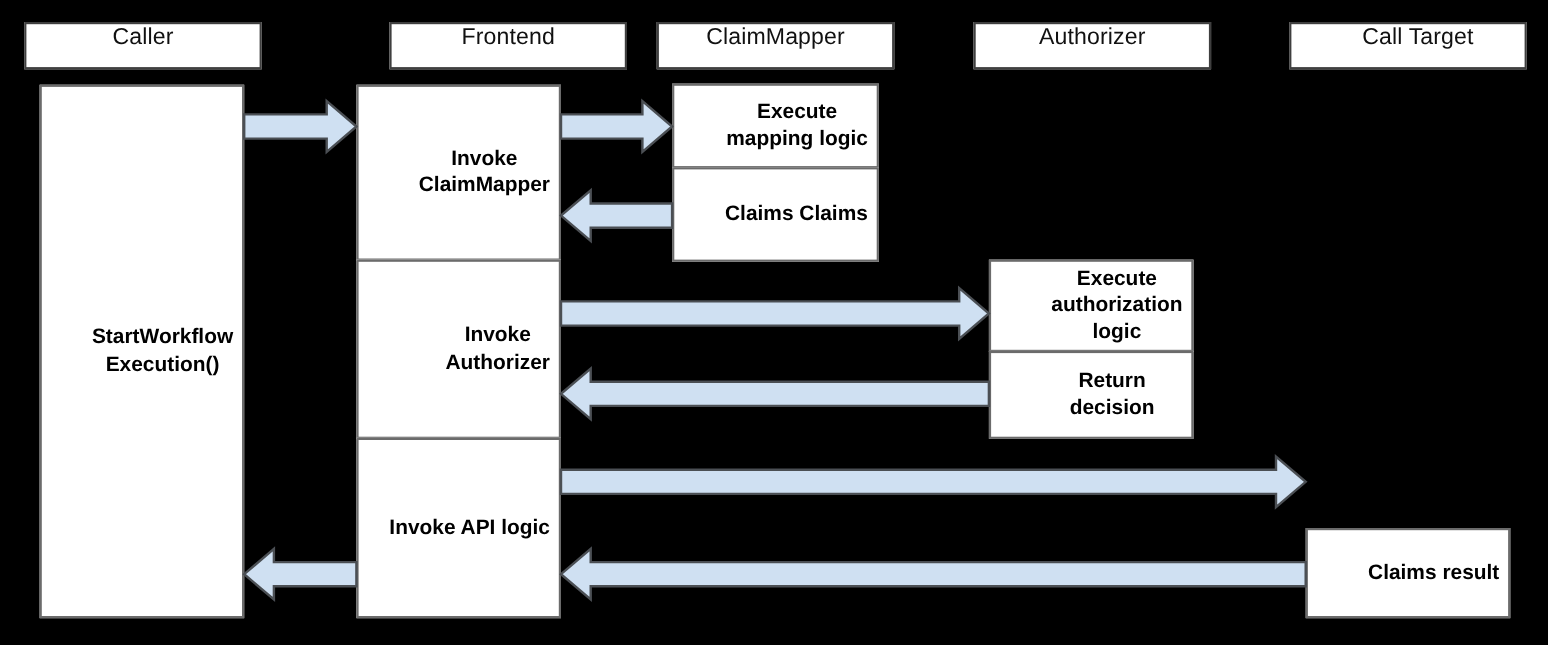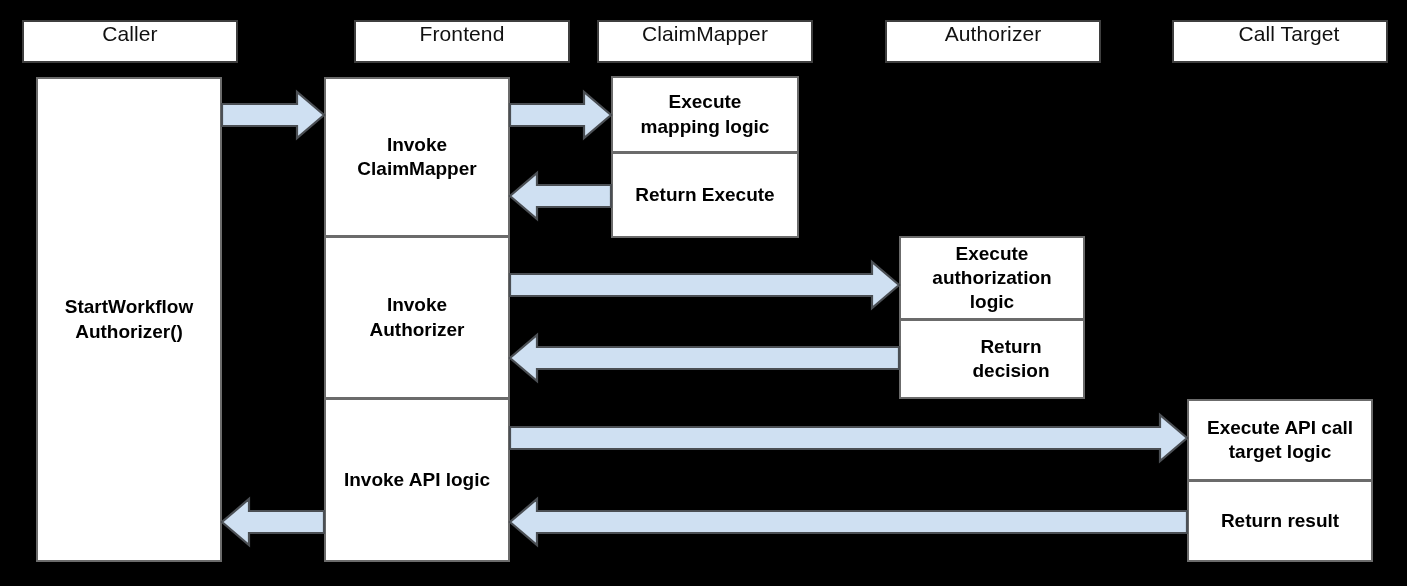--- a/index.html
+++ b/index.html
@@ -35,21 +35,21 @@
   }
 
   
   .act-box {
     position: absolute;
     background: #ffffff;
     border: 2px solid #6b6b6b;
     box-sizing: border-box;
     display: flex;
     align-items: center;
-    justify-content: center;
+    justify-content: flex-end;
     text-align: center;
     color: #000000;
     font-size: 19px;
     font-weight: bold;
     line-height: 1.28;
     padding: 4px 8px;
   }
   .act-label {
     display: block;
     white-space: pre-line;
@@ -91,21 +91,21 @@
   <div class="header-box" style="left:885px; top:20px; width:216px; height:43px;">
     <span>Authorizer</span>
   </div>
 
   <div class="header-box" style="left:1172px; top:20px; width:216px; height:43px;padding-left:18px;">
     <span>Call Target</span>
   </div>
 
   <div class="act-box" style="left:36px; top:77px; width:186px; height:485px;">
     <span class="act-label">StartWorkflow
-Authorizer()</span>
+Execution()</span>
   </div>
 
   <div class="act-box" style="left:324px; top:77px; width:186px; height:160px;">
     <span class="act-label">Invoke
 ClaimMapper</span>
   </div>
 
   <div class="act-box" style="left:324px; top:236px; width:186px; height:163px;">
     <span class="act-label">Invoke
 Authorizer</span>
@@ -114,40 +114,36 @@
   <div class="act-box" style="left:324px; top:398px; width:186px; height:164px;">
     <span class="act-label">Invoke API logic</span>
   </div>
 
   <div class="act-box" style="left:611px; top:76px; width:188px; height:77px;">
     <span class="act-label">Execute
 mapping logic</span>
   </div>
 
   <div class="act-box" style="left:611px; top:152px; width:188px; height:86px;">
-    <span class="act-label">Return Execute</span>
+    <span class="act-label">Claims Claims</span>
   </div>
 
   <div class="act-box" style="left:899px; top:236px; width:186px; height:84px;">
     <span class="act-label">Execute
 authorization
 logic</span>
   </div>
 
   <div class="act-box" style="left:899px; top:319px; width:186px; height:80px;padding-left:46px;">
     <span class="act-label">Return decision</span>
   </div>
 
-  <div class="act-box" style="left:1187px; top:399px; width:186px; height:82px;">
-    <span class="act-label">Execute API call
-target logic</span>
-  </div>
 
   <div class="act-box" style="left:1187px; top:480px; width:186px; height:82px;">
-    <span class="act-label">Return result</span>
+    <span class="act-label">Claims result</span>
   </div>
 
   <svg id="arrow-layer" viewBox="0 0 1407 586">
 
     <polygon class="arrow-shape" points="222,104 297,104 297,92 324,115 297,138 297,126 222,126"></polygon>
 
     <polygon class="arrow-shape" points="510,104 584,104 584,92 611,115 584,138 584,126 510,126"></polygon>
 
     <polygon class="arrow-shape" points="611,185 537,185 537,173 510,196 537,219 537,207 611,207"></polygon>
 

